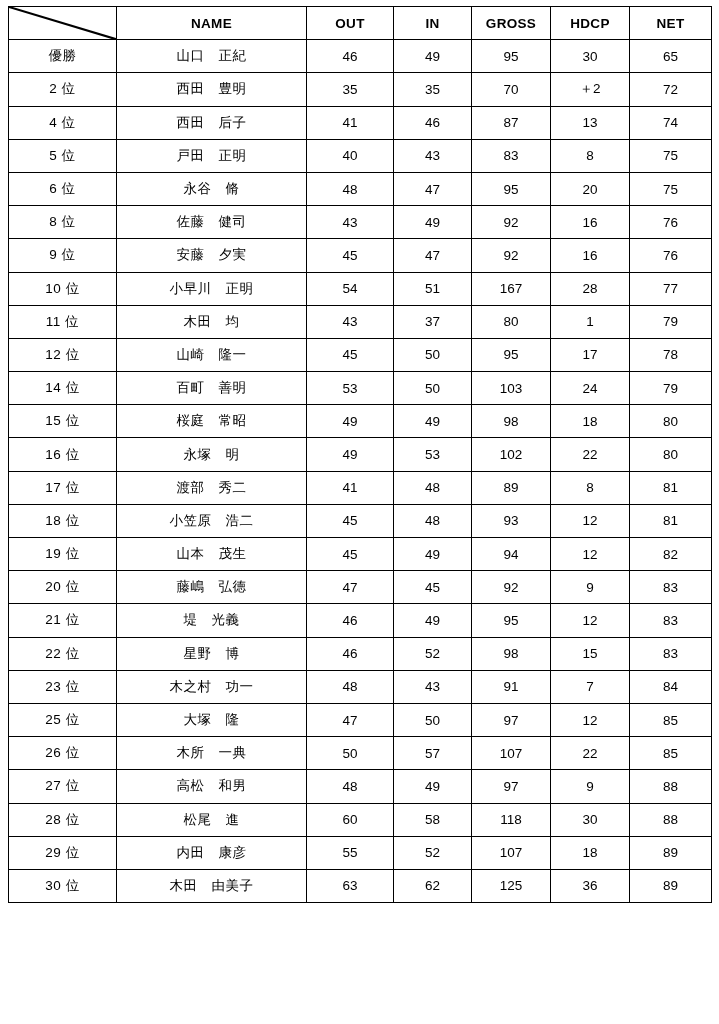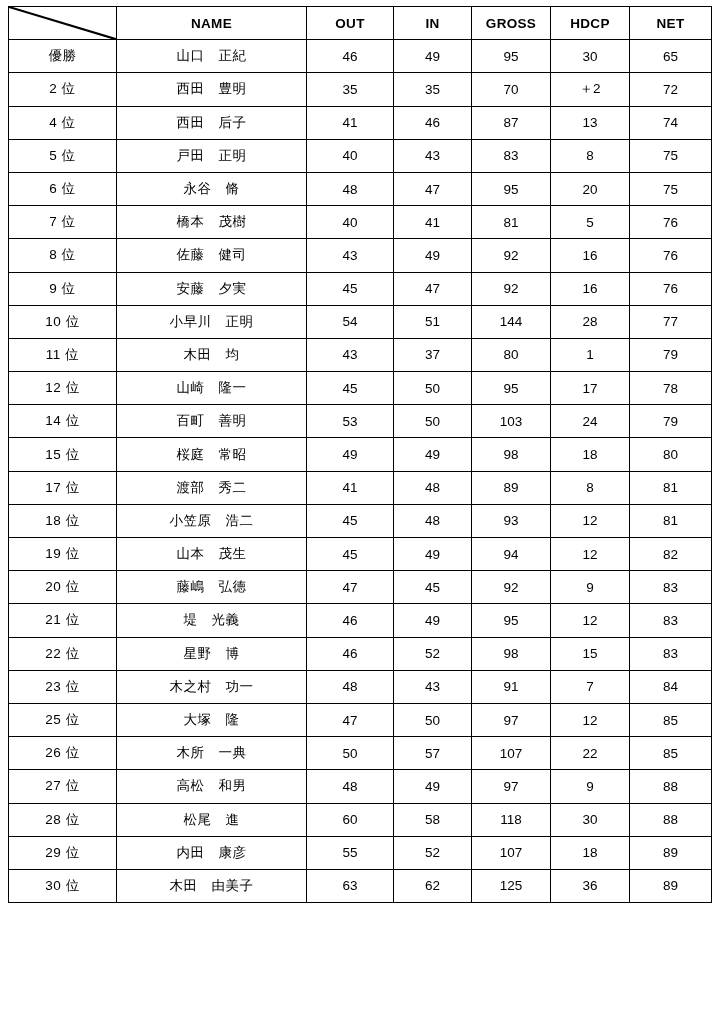--- a/index.html
+++ b/index.html
@@ -142,29 +142,20 @@
         <tr>
           <td class="rank">6 位</td>
           <td class="name">永谷　脩</td>
           <td class="num">48</td>
           <td class="num">47</td>
           <td class="num">95</td>
           <td class="num">20</td>
           <td class="num">75</td>
         </tr>
         <tr>
-          <td class="rank">7 位</td>
-          <td class="name">橋本　茂樹</td>
-          <td class="num">40</td>
-          <td class="num">41</td>
-          <td class="num">81</td>
-          <td class="num">5</td>
-          <td class="num">76</td>
-        </tr>
-        <tr>
           <td class="rank">8 位</td>
           <td class="name">佐藤　健司</td>
           <td class="num">43</td>
           <td class="num">49</td>
           <td class="num">92</td>
           <td class="num">16</td>
           <td class="num">76</td>
         </tr>
         <tr>
           <td class="rank">9 位</td>
@@ -173,21 +164,21 @@
           <td class="num">47</td>
           <td class="num">92</td>
           <td class="num">16</td>
           <td class="num">76</td>
         </tr>
         <tr>
           <td class="rank">10 位</td>
           <td class="name">小早川　正明</td>
           <td class="num">54</td>
           <td class="num">51</td>
-          <td class="num">144</td>
+          <td class="num">167</td>
           <td class="num">28</td>
           <td class="num">77</td>
         </tr>
         <tr>
           <td class="rank">11 位</td>
           <td class="name">木田　均</td>
           <td class="num">43</td>
           <td class="num">37</td>
           <td class="num">80</td>
           <td class="num">1</td>
@@ -214,20 +205,29 @@
         <tr>
           <td class="rank">15 位</td>
           <td class="name">桜庭　常昭</td>
           <td class="num">49</td>
           <td class="num">49</td>
           <td class="num">98</td>
           <td class="num">18</td>
           <td class="num">80</td>
         </tr>
         <tr>
+          <td class="rank">16 位</td>
+          <td class="name">永塚　明</td>
+          <td class="num">49</td>
+          <td class="num">53</td>
+          <td class="num">102</td>
+          <td class="num">22</td>
+          <td class="num">80</td>
+        </tr>
+        <tr>
           <td class="rank">17 位</td>
           <td class="name">渡部　秀二</td>
           <td class="num">41</td>
           <td class="num">48</td>
           <td class="num">89</td>
           <td class="num">8</td>
           <td class="num">81</td>
         </tr>
         <tr>
           <td class="rank">18 位</td>

